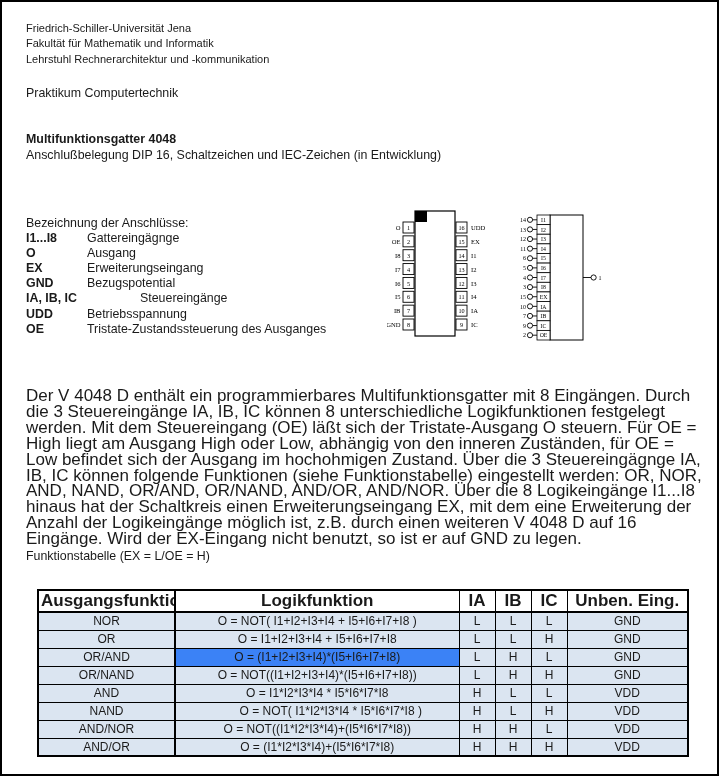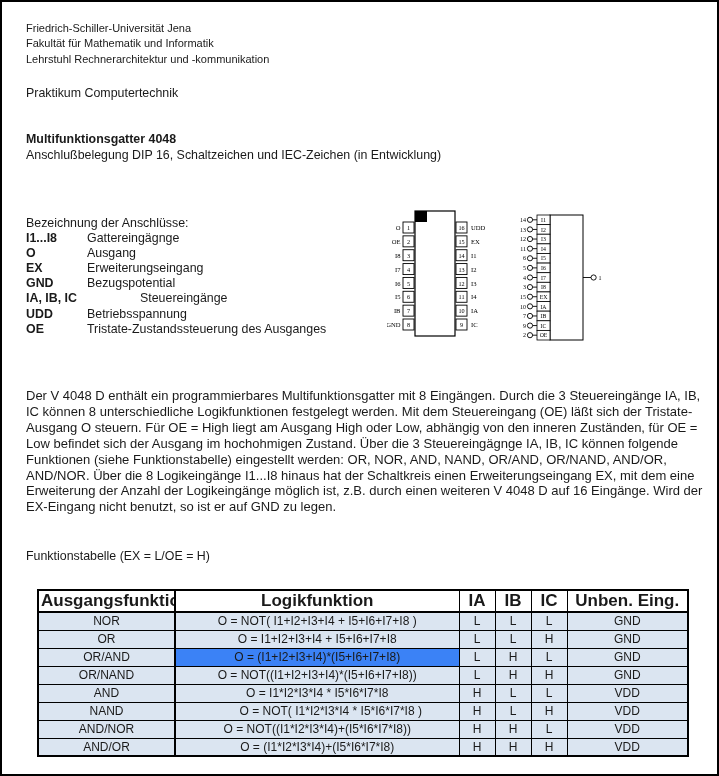--- a/index.html
+++ b/index.html
@@ -10,21 +10,21 @@
     overflow:hidden;
   }
   .abs { position:absolute; }
   .hdr { left:24px; top:19px; font-size:11px; line-height:15.4px; }
   .course { left:24px; top:84px; font-size:12.4px; }
   .titleblk { left:24px; top:130px; font-size:12.4px; line-height:15.6px; }
   .titleblk .t1 { font-weight:bold; }
   .legend { left:24px; top:214px; font-size:12.4px; line-height:15.1px; }
   .leg-row { white-space:nowrap; }
   .leg-abbr { display:inline-block; width:61px;font-weight:bold; }
-  .bodytext { left:24px; top:386px; width:681px; font-size:13px; line-height:15.9px; text-align:left; }
+  .bodytext { left:24px; top:386px; width:681px; font-size:17px; line-height:15.9px; text-align:left; }
   .caption { left:24px; top:547px; font-size:12.4px; }
   .tablewrap { left:35px; top:587px; }
   .ftable { border-collapse:collapse; table-layout:fixed; width:650px;
             font-size:12px; border:2px solid #000; }
   .ftable th, .ftable td { border:1px solid #000; text-align:center; padding:0 2px;
             height:18px; overflow:hidden; white-space:nowrap; box-sizing:border-box; }
   .ftable th { height:20px; font-weight:bold; background:#fff; font-size:17px;
                border-bottom:2px solid #000; }
   .ftable td { background:#dbe5f1; }
   .ftable th:first-child, .ftable td:first-child { border-right:2px solid #000; }

